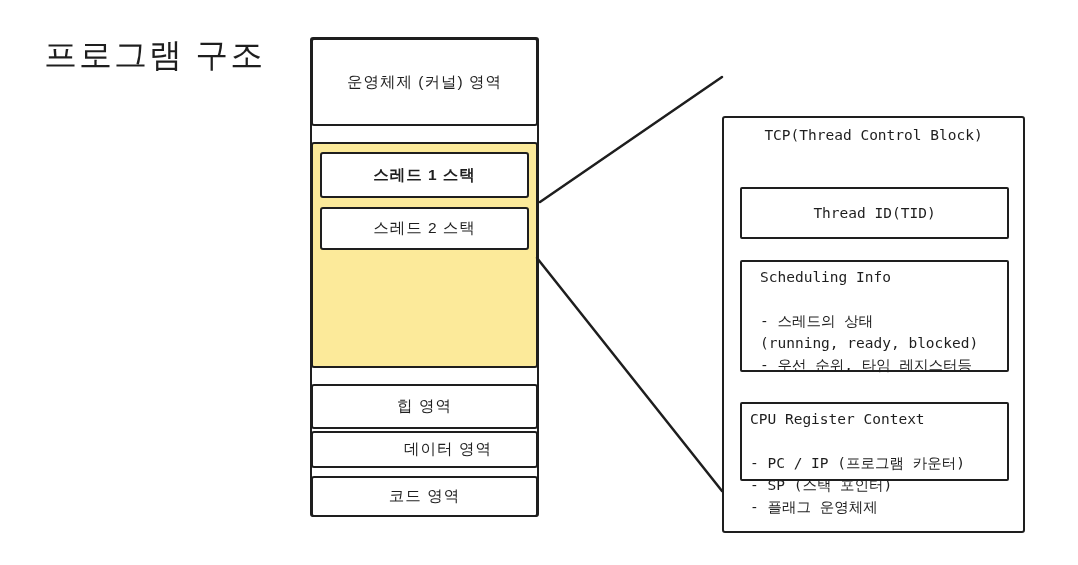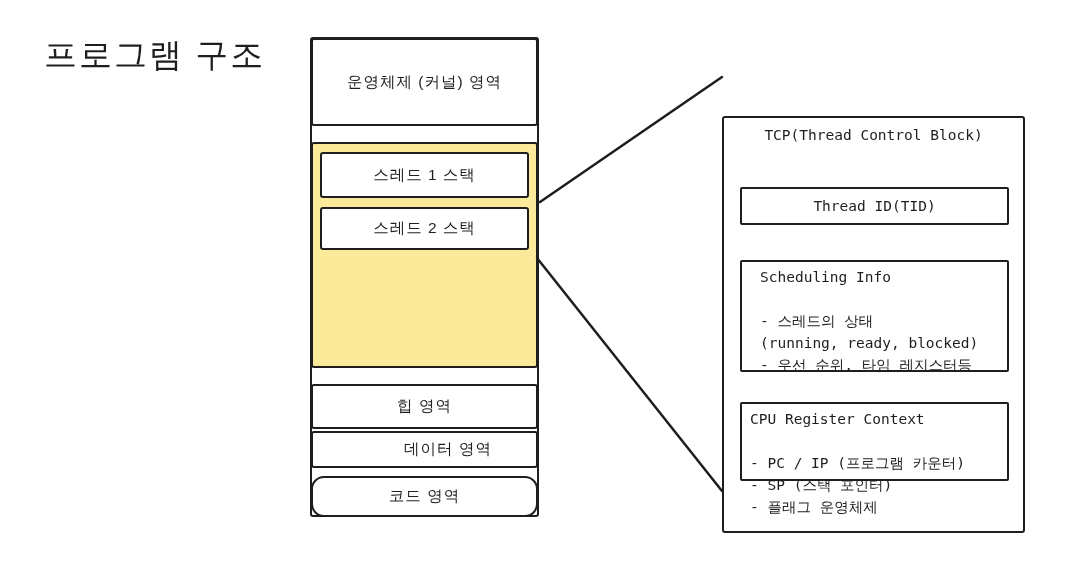--- a/index.html
+++ b/index.html
@@ -49,21 +49,21 @@
     display: flex;
     align-items: center;
     justify-content: center;
     font-size: 15.5px;
     letter-spacing: 1px;
     white-space: nowrap;
   }
   .kernel-box   { top: -1px;  height: 88px; }
   .heap-box     { top: 345px; height: 45px; }
   .data-box     { top: 392px; height: 37px; padding-left: 47px; }
-  .code-box     { top: 437px; height: 41px; border-radius: 13px; }
+  .code-box     { top: 437px; height: 41px; }
   .yellow-block {
     position: absolute;
     left: -1px;
     right: -1px;
     top: 103px;
     height: 226px;
     border: 2.5px solid #1e1e1e;
     border-radius: 3px;
     box-sizing: border-box;
   }
@@ -75,21 +75,21 @@
     border-radius: 3px;
     box-sizing: border-box;
     background: #ffffff;
     display: flex;
     align-items: center;
     justify-content: center;
     font-size: 15.5px;
     letter-spacing: 1px;
     white-space: nowrap;
   }
-  .stack1 { top: 8px;  height: 46px; }
+  .stack1 { top: 8px;  height: 46px; font-weight: bold; }
   .stack2 { top: 63px; height: 43px; }
   
   .connector-svg {
     position: absolute;
     left: 0; top: 0;
     width: 1078px;
     height: 565px;
     pointer-events: none;
   }
   
@@ -121,21 +121,21 @@
     width: 269px;
     border: 2.5px solid #1e1e1e;
     border-radius: 2px;
     box-sizing: border-box;
     background: #ffffff;
     font-size: 14.5px;
     line-height: 22px;
   }
   .tid-box {
     top: 69px;
-    height: 38px;
+    height: 52px;
     display: flex;
     flex-direction: column;
     align-items: center;
     justify-content: center;
     text-align: center;
   }
   .sched-box { top: 142px; height: 112px; padding: 4px 18px; }
   .cpu-box   { top: 284px; height: 79px; padding: 4px 8px; }
   .blank-line { height: 22px; }
   .mono-line { white-space: nowrap; }

